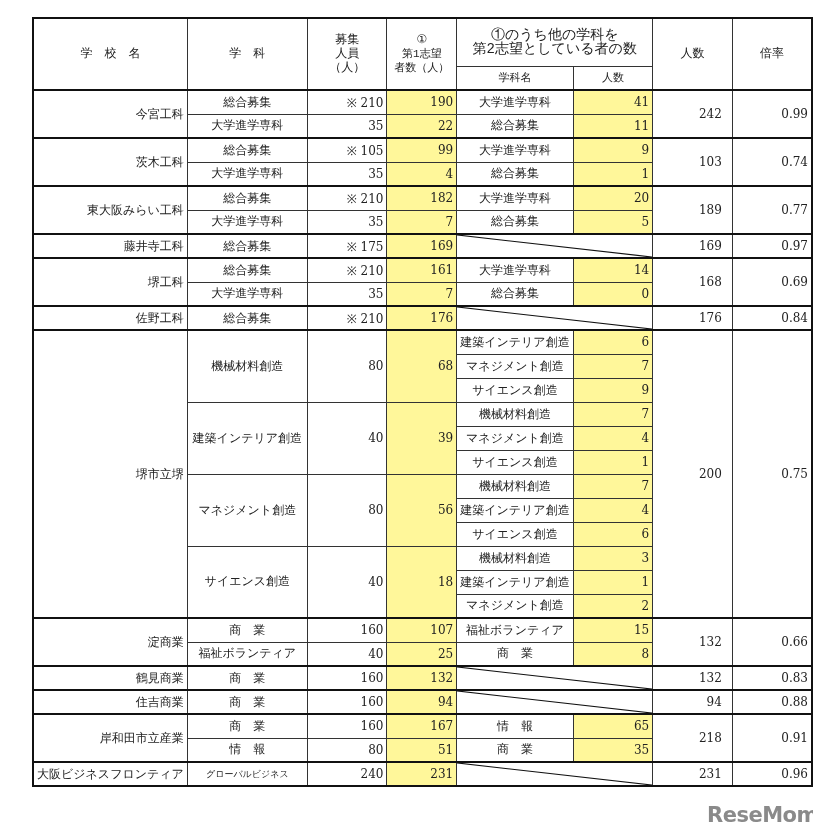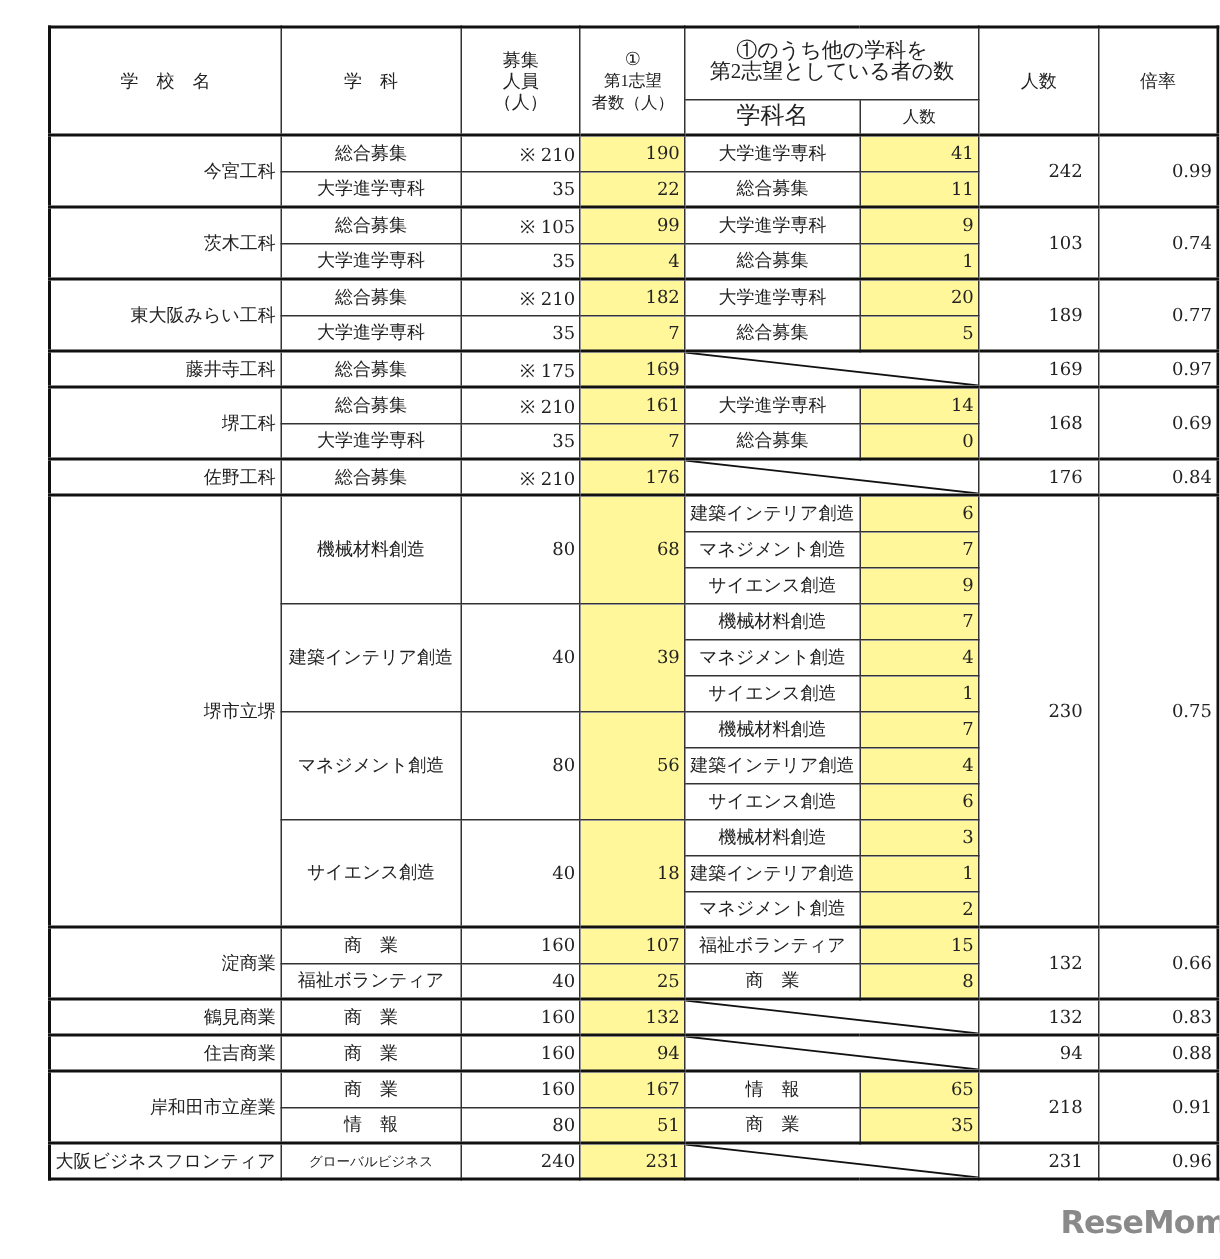--- a/index.html
+++ b/index.html
@@ -7,21 +7,21 @@
          font-family:"DejaVu Serif","Liberation Serif",serif; color:#222; }
   table.main { position:absolute; left:32px; top:17px; border-collapse:collapse;
                table-layout:fixed; border:2px solid #111; }
   table.main td { border:1px solid #333; padding:0 3px; font-size:12px; height:23px;
                   overflow:hidden; white-space:nowrap; box-sizing:border-box; }
   td.r { text-align:right; }
   td.y { background:#fff79a; }
   td.school { font-size:13px; text-align:right; font-family:"DejaVu Sans","Liberation Sans",sans-serif; }
   td.dept { font-size:13px; text-align:center; font-family:"DejaVu Sans","Liberation Sans",sans-serif; }
   td.sub { font-size:11px; text-align:center; font-family:"DejaVu Sans","Liberation Sans",sans-serif; }
-  td.hd { text-align:center; font-family:Liberation Serif, serif; font-size:12px; line-height:14px; white-space:normal; }
+  td.hd { text-align:center; font-family:Liberation Mono, monospace; font-size:12px; line-height:14px; white-space:normal; }
   td.small { font-size:9px; }
   tr.thick td { border-top:2px solid #111; }
   td.dash-b { border-bottom:1px dashed #333; }
   td.diag { position:relative; padding:0; }
   td.diag svg { position:absolute; left:0; top:0; width:100%; height:100%; }
   .logo { position:absolute; left:707px; top:803px; font-family:"DejaVu Sans","Liberation Sans",sans-serif;
           font-weight:bold; font-size:21px; color:#8a8a8a; letter-spacing:-0.5px; }
 </style>
 </head>
 <body>
@@ -45,21 +45,21 @@
 人員
 （人）</td>
       <td class="hd" rowspan="2" style="white-space:pre-line"><span>①</span><br><span style="white-space:pre-line;font-size:11px">第1志望
 者数（人）</span></td>
       <td class="hd" colspan="2" style="white-space:pre-line;font-size:14px">①のうち他の学科を
 第2志望としている者の数</td>
       <td class="hd" rowspan="2">人数</td>
       <td class="hd" rowspan="2">倍率</td>
     </tr>
     <tr style="height:24px">
-      <td class="hd" style="font-size:16px">学科名</td>
+      <td class="hd" style="font-size:11px">学科名</td>
       <td class="hd" style="font-size:11px">人数</td>
     </tr>
   <tr class="thick" style="height: 24px;">
         <td class="school" rowspan="2">今宮工科</td>
         <td class="dept" rowspan="1">総合募集</td>
         <td class="r" rowspan="1">※ 210</td>
         <td class="r y" rowspan="1">190</td>
         <td class="sub">大学進学専科</td>
         <td class="r y">41</td>
         <td class="r" rowspan="2" style="padding-right: 10px;">242</td>
@@ -149,21 +149,21 @@
         <td class="r" rowspan="1" style="padding-right: 10px;">176</td>
         <td class="r" rowspan="1">0.84</td>
       </tr>
       <tr class="thick" style="height: 24px;">
         <td class="school" rowspan="12">堺市立堺</td>
         <td class="dept" rowspan="3">機械材料創造</td>
         <td class="r" rowspan="3">80</td>
         <td class="r y" rowspan="3">68</td>
         <td class="sub dash-b">建築インテリア創造</td>
         <td class="r y dash-b">6</td>
-        <td class="r" rowspan="12" style="padding-right: 10px;">230</td>
+        <td class="r" rowspan="12" style="padding-right: 10px;">200</td>
         <td class="r" rowspan="12">0.75</td>
       </tr>
       <tr style="height: 24px;">
         <td class="sub dash-b">マネジメント創造</td>
         <td class="r y dash-b">7</td>
       </tr>
       <tr style="height: 24px;">
         <td class="sub">サイエンス創造</td>
         <td class="r y">9</td>
       </tr>

